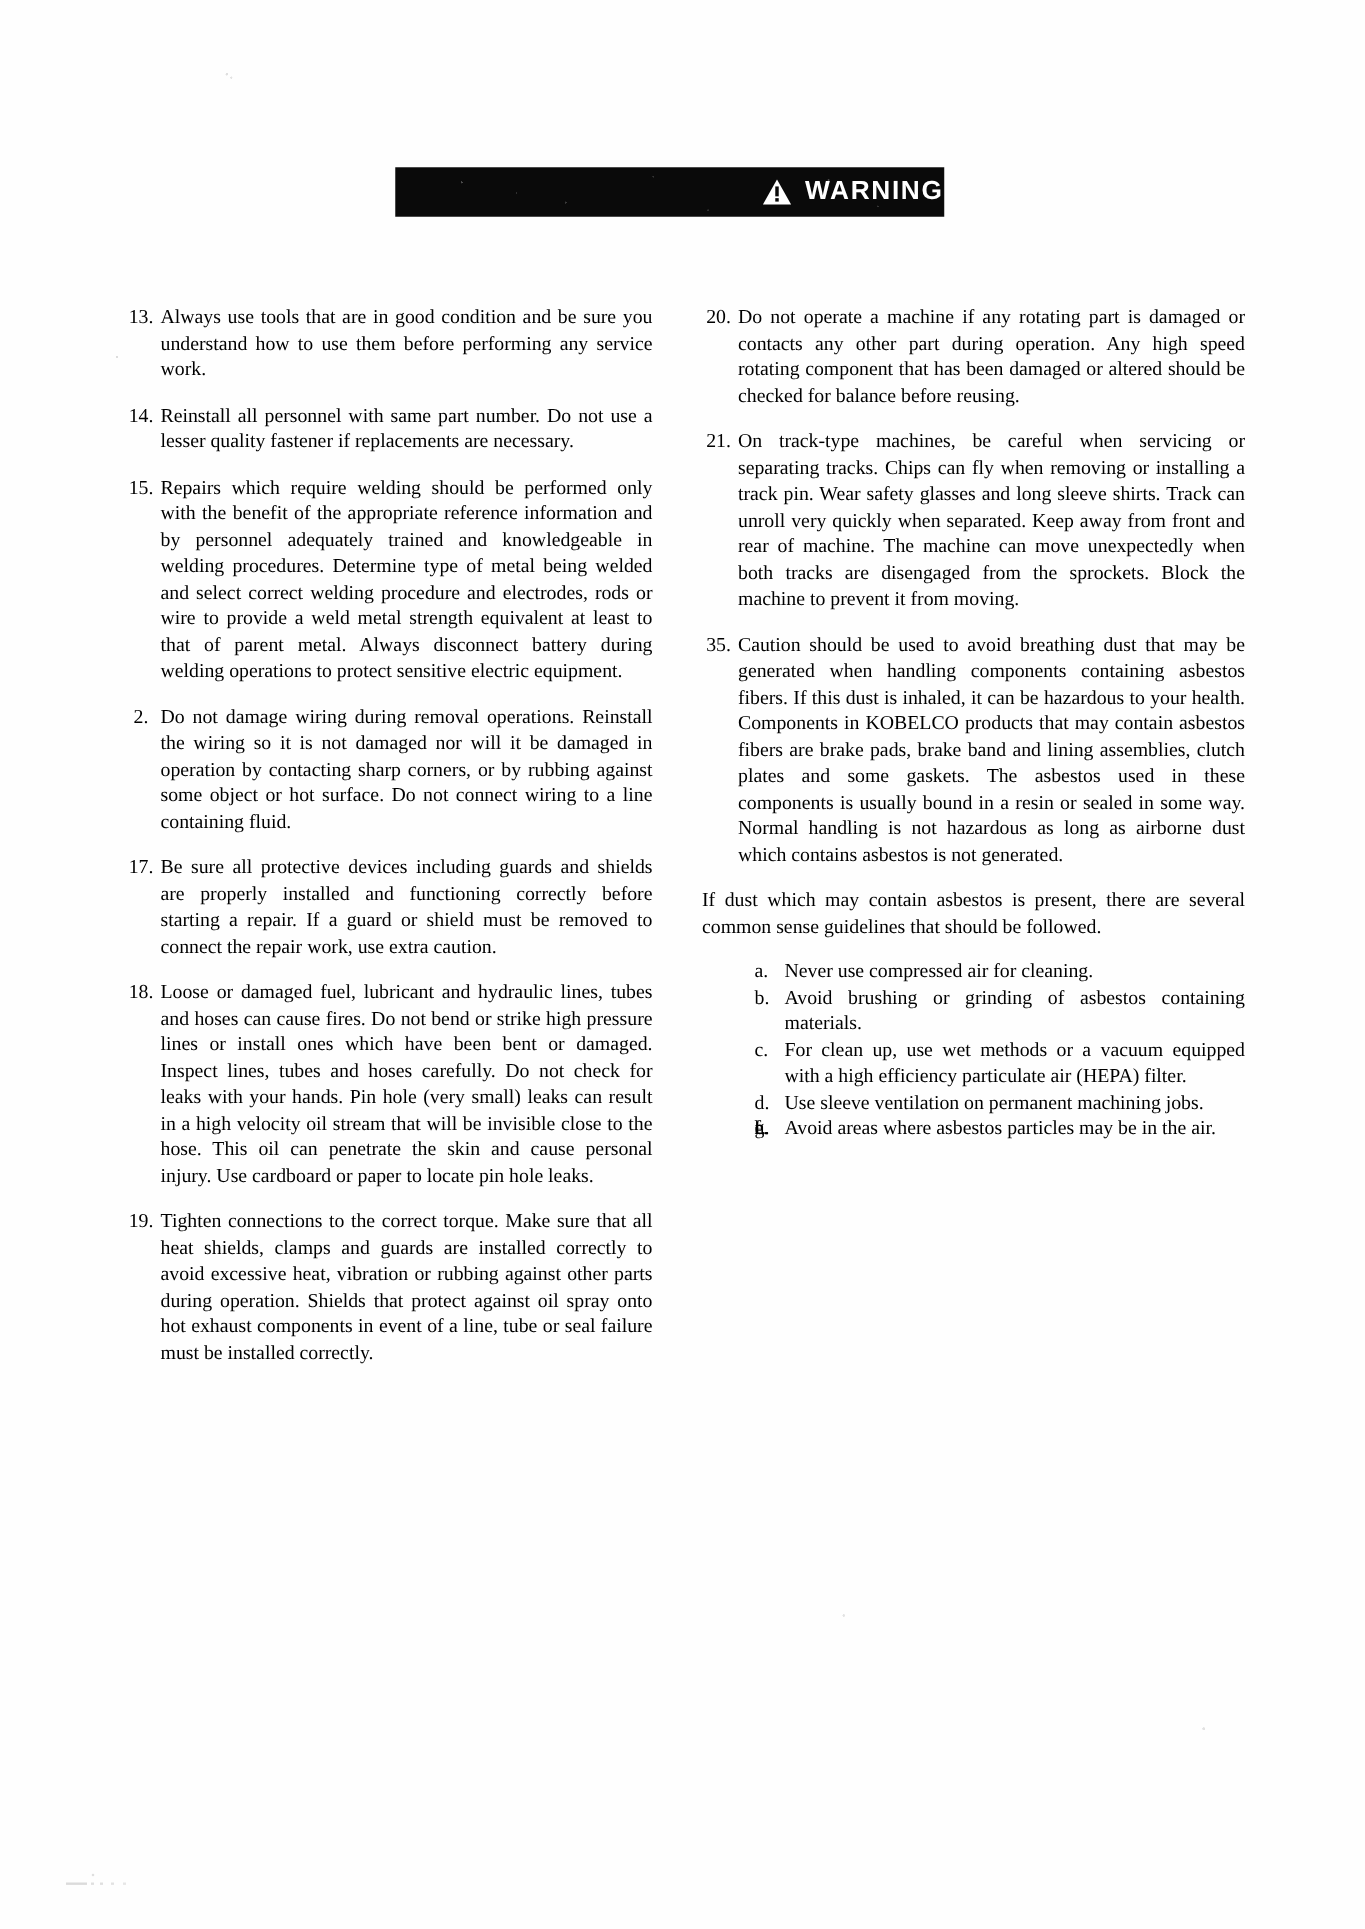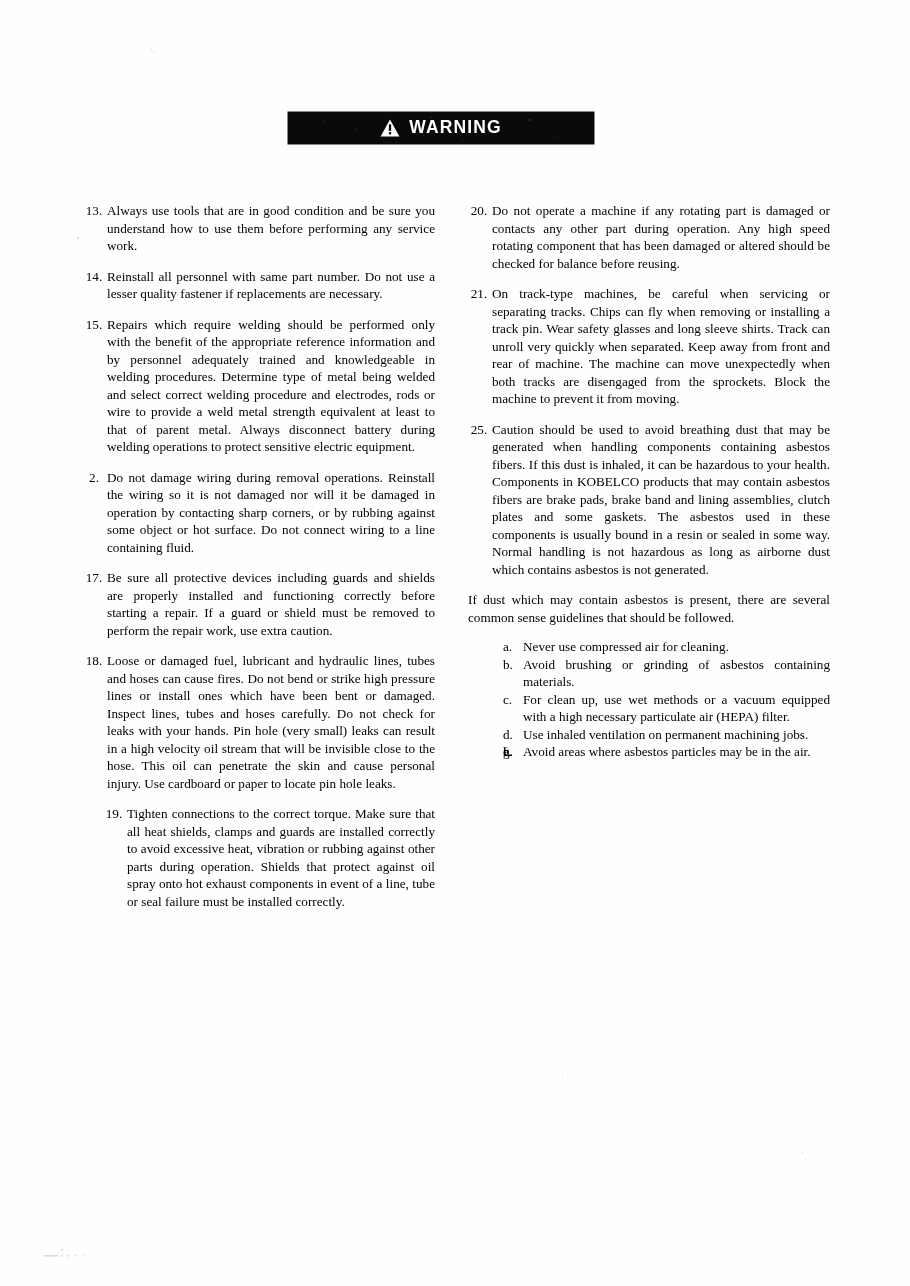--- a/index.html
+++ b/index.html
@@ -18,28 +18,28 @@
 
   .page {
     position: absolute;
     inset: 0;
     background: #fefefe;
   }
 
   
   .warning-banner {
     position: absolute;
-    left: 288px;
+    left: 264px;
     top: 112px;
-    width: 306px;
+    width: 365px;
     height: 32px;
     background: #0a0a0a;
     display: flex;
     align-items: center;
-    justify-content: center;
+    justify-content: flex-end;
     gap: 9px;
     box-shadow: 0 0 0 0.5px #111;
   }
   .warn-tri {
     display: block;
     width: 20px;
     height: 18px;
   }
   .warning-text {
     color: #ffffff;
@@ -79,21 +79,21 @@
   .col-right { left: 468px; width: 362px; }
 
   
   .num-item {
     position: relative;
     padding-left: 24px;
     margin-bottom: 13px;
     text-align: justify;
     text-justify: inter-word;
   }
-  .num-item:last-child { margin-bottom: 0; margin-left: 20px; }
+  .num-item:last-child { margin-bottom: 0; }
   .num-item > .marker {
     position: absolute;
     left: 0;
     top: 0;
     width: 22px;
     text-align: center;
   }
   .num-item > .body {
     display: block;
     font-family: Liberation Serif, serif;
@@ -206,21 +206,21 @@
       <span class="body">Repairs which require welding should be performed only with the benefit of the appropriate reference information and by personnel adequately trained and knowledgeable in welding procedures. Determine type of metal being welded and select correct welding procedure and electrodes, rods or wire to provide a weld metal strength equivalent at least to that of parent metal. Always disconnect battery during welding operations to protect sensitive electric equipment.</span>
     </div>
 
     <div class="num-item">
       <span class="marker">2.</span>
       <span class="body">Do not damage wiring during removal operations. Reinstall the wiring so it is not damaged nor will it be damaged in operation by contacting sharp corners, or by rubbing against some object or hot surface. Do not connect wiring to a line containing fluid.</span>
     </div>
 
     <div class="num-item">
       <span class="marker">17.</span>
-      <span class="body">Be sure all protective devices including guards and shields are properly installed and functioning correctly before starting a repair. If a guard or shield must be removed to perform the repair work, use extra caution.</span>
+      <span class="body">Be sure all protective devices including guards and shields are properly installed and functioning correctly before starting a repair. If a guard or shield must be removed to connect the repair work, use extra caution.</span>
     </div>
 
     <div class="num-item">
       <span class="marker">18.</span>
       <span class="body">Loose or damaged fuel, lubricant and hydraulic lines, tubes and hoses can cause fires. Do not bend or strike high pressure lines or install ones which have been bent or damaged. Inspect lines, tubes and hoses carefully. Do not check for leaks with your hands. Pin hole (very small) leaks can result in a high velocity oil stream that will be invisible close to the hose. This oil can penetrate the skin and cause personal injury. Use cardboard or paper to locate pin hole leaks.</span>
     </div>
 
     <div class="num-item">
       <span class="marker">19.</span>
       <span class="body">Tighten connections to the correct torque. Make sure that all heat shields, clamps and guards are installed correctly to avoid excessive heat, vibration or rubbing against other parts during operation. Shields that protect against oil spray onto hot exhaust components in event of a line, tube or seal failure must be installed correctly.</span>
@@ -234,46 +234,46 @@
       <span class="marker">20.</span>
       <span class="body">Do not operate a machine if any rotating part is damaged or contacts any other part during operation. Any high speed rotating component that has been damaged or altered should be checked for balance before reusing.</span>
     </div>
 
     <div class="num-item">
       <span class="marker">21.</span>
       <span class="body">On track-type machines, be careful when servicing or separating tracks. Chips can fly when removing or installing a track pin. Wear safety glasses and long sleeve shirts. Track can unroll very quickly when separated. Keep away from front and rear of machine. The machine can move unexpectedly when both tracks are disengaged from the sprockets. Block the machine to prevent it from moving.</span>
     </div>
 
     <div class="num-item">
-      <span class="marker">25.</span>
+      <span class="marker">35.</span>
       <span class="body">Caution should be used to avoid breathing dust that may be generated when handling components containing asbestos fibers. If this dust is inhaled, it can be hazardous to your health. Components in KOBELCO products that may contain asbestos fibers are brake pads, brake band and lining assemblies, clutch plates and some gaskets. The asbestos used in these components is usually bound in a resin or sealed in some way. Normal handling is not hazardous as long as airborne dust which contains asbestos is not generated.</span>
     </div>
 
     <p class="plain-para">If dust which may contain asbestos is present, there are several common sense guidelines that should be followed.</p>
 
     <div class="letter-list">
 
       <div class="letter-item">
         <span class="marker">a.</span>
         <span class="body">Never use compressed air for cleaning.</span>
       </div>
 
       <div class="letter-item">
         <span class="marker">b.</span>
         <span class="body">Avoid brushing or grinding of asbestos containing materials.</span>
       </div>
 
       <div class="letter-item">
         <span class="marker">c.</span>
-        <span class="body">For clean up, use wet methods or a vacuum equipped with a high necessary particulate air (HEPA) filter.</span>
+        <span class="body">For clean up, use wet methods or a vacuum equipped with a high efficiency particulate air (HEPA) filter.</span>
       </div>
 
       <div class="letter-item">
         <span class="marker">d.</span>
-        <span class="body">Use inhaled ventilation on permanent machining jobs.</span>
+        <span class="body">Use sleeve ventilation on permanent machining jobs.</span>
       </div>
 
       <div class="letter-item">
         <span class="marker">e.</span>
       </div>
 
       <div class="letter-item">
         <span class="marker">f.</span>
       </div>
 

